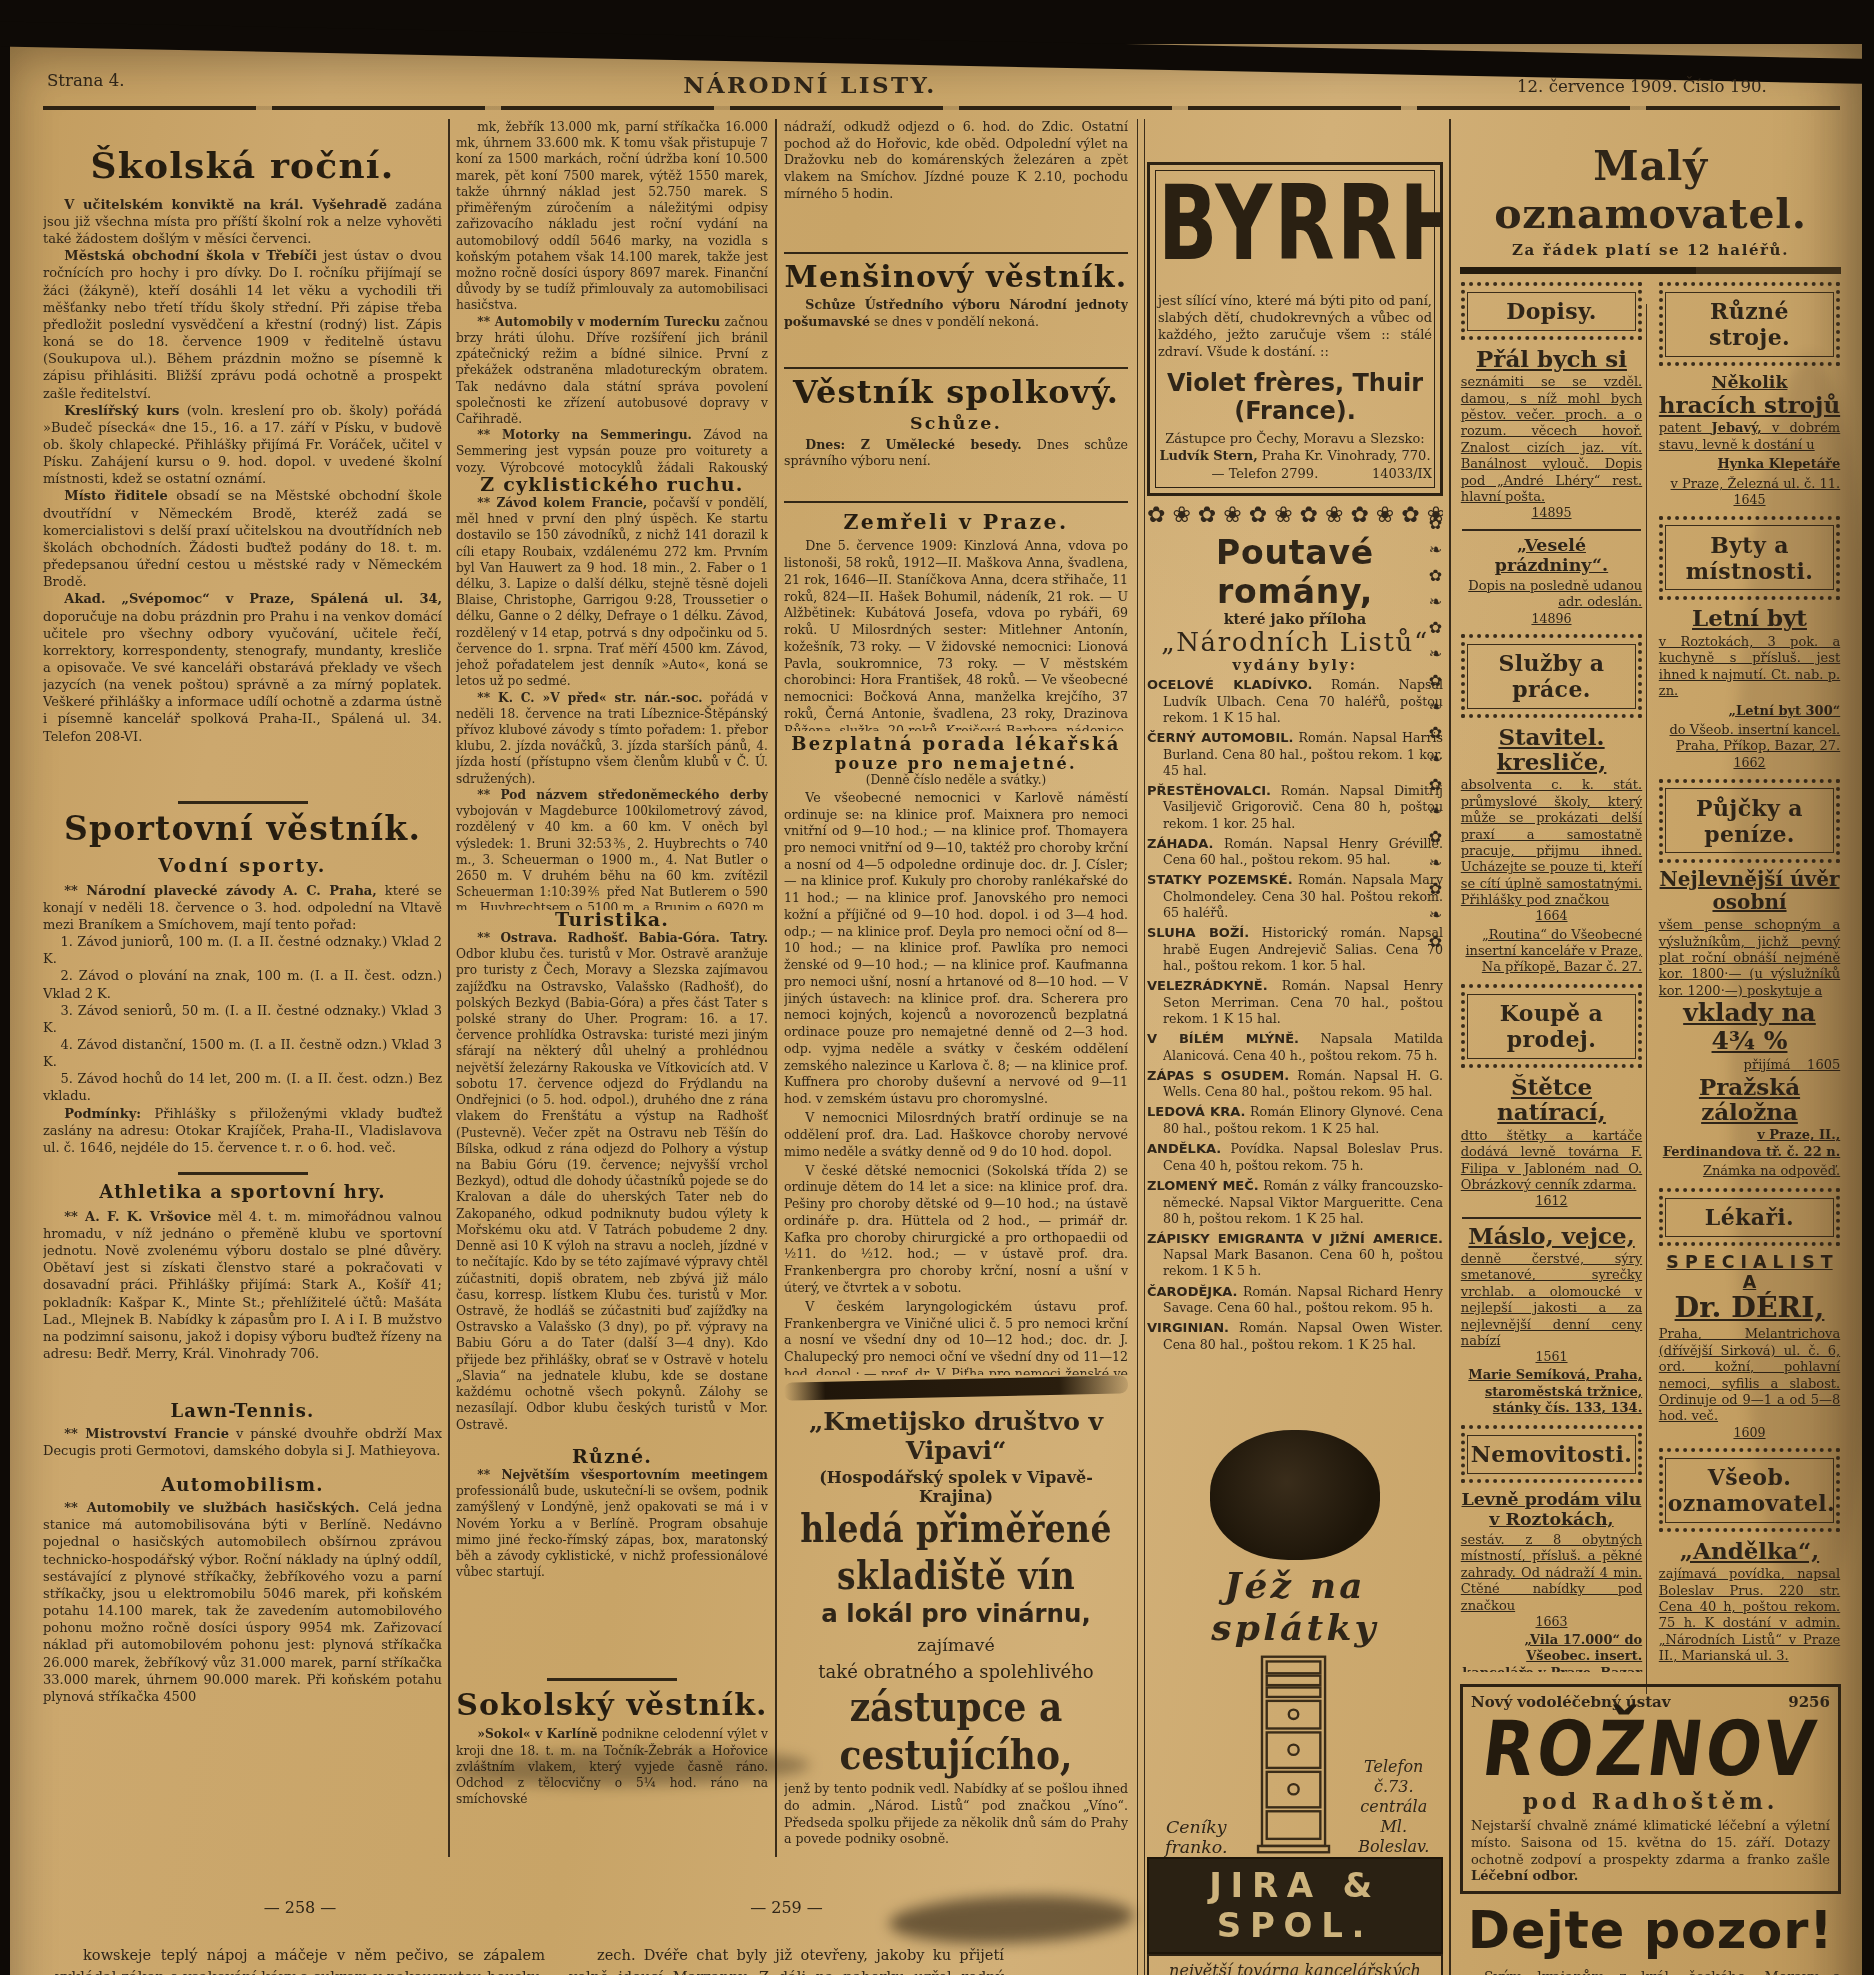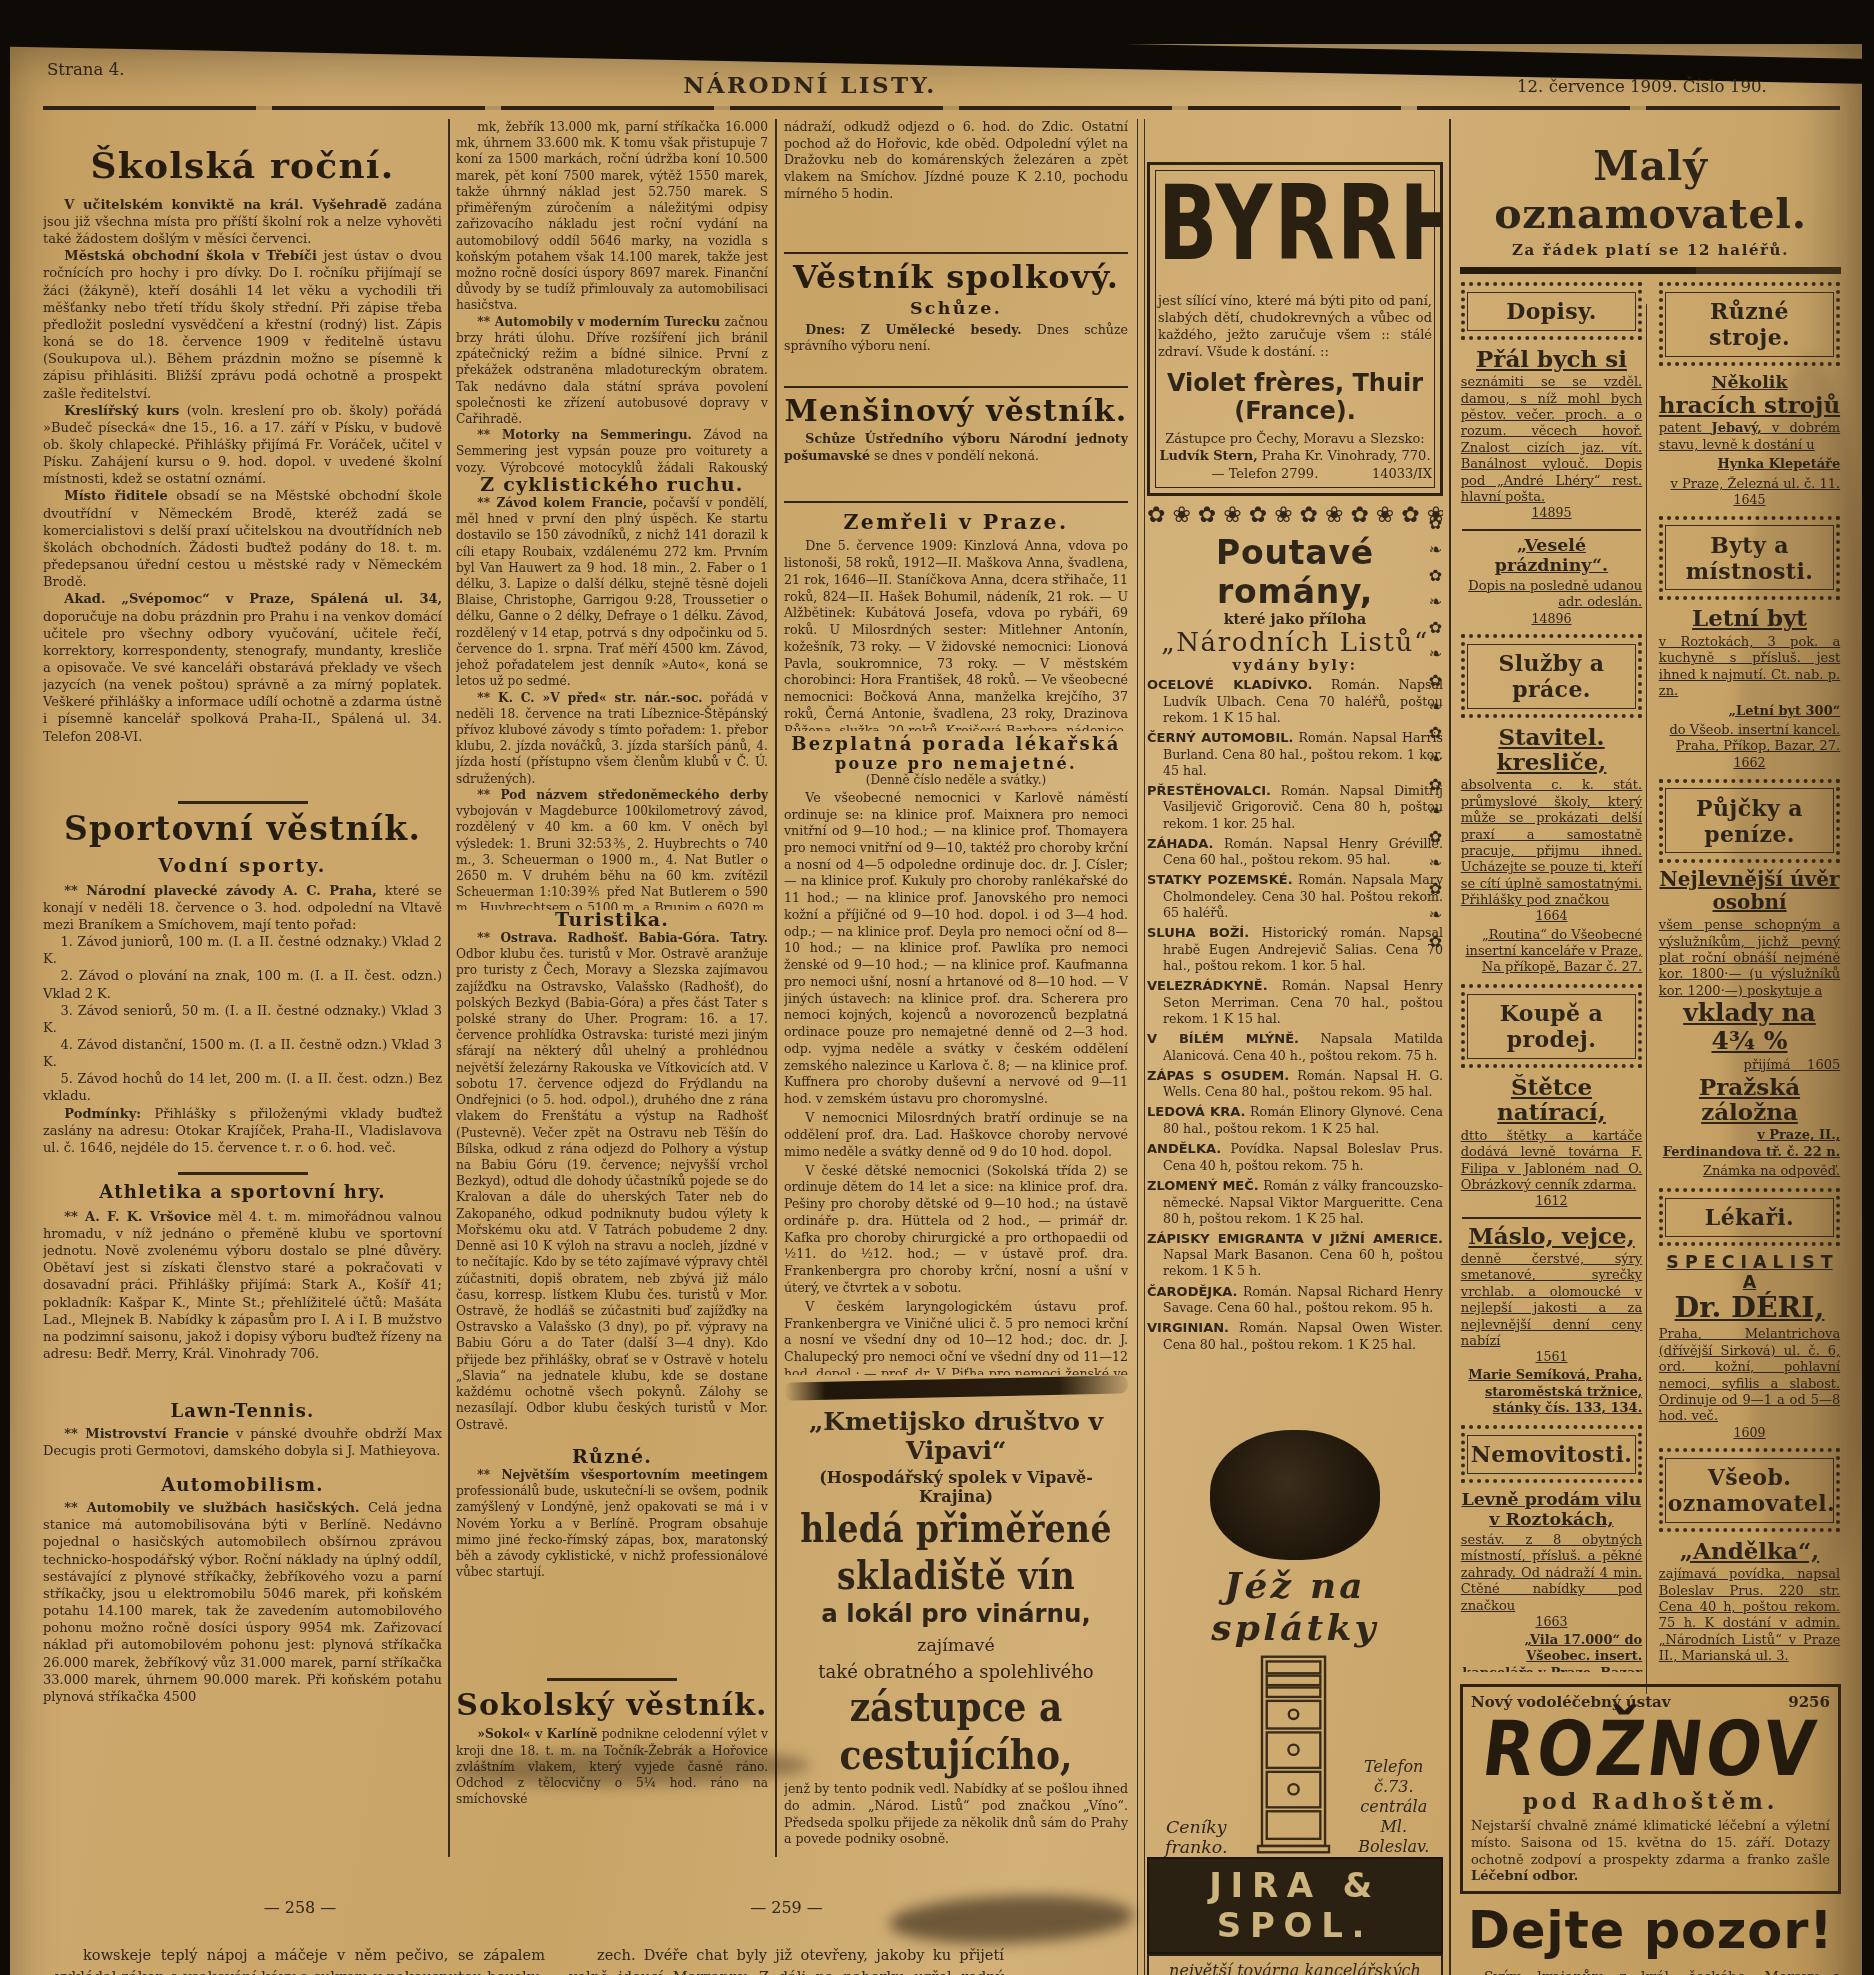--- a/index.html
+++ b/index.html
@@ -101,21 +101,21 @@
   .kmet p{font-size:12.6px;line-height:1.32;text-align:justify;margin-top:9.5px;}
   .vfloral{position:absolute;writing-mode:vertical-rl;font-size:16px;letter-spacing:7.1px;color:#32271a;}
 </style>
 </head>
 <body>
 
 <div class="stage">
   <div class="paper"></div>
   <div class="wedge-t"></div>
 
-  <div class="hdr" style="left:47px;top:60px;">Strana 4.</div>
+  <div class="hdr" style="left:47px;top:71px;">Strana 4.</div>
   <div class="hdr" style="left:632px;top:71px;width:356px;text-align:center;font-weight:bold;font-size:23px;letter-spacing:2.4px;">NÁRODNÍ LISTY.</div>
   <div class="hdr" style="left:1517px;top:77px;">12. července 1909.  Číslo 190.</div>
   <div class="hdr-rule" style="left:43px;top:106px;width:1797px;"></div>
 
   <div class="vrule" style="left:448px;top:119px;height:1738px;"></div>
   <div class="vrule" style="left:775px;top:119px;height:1738px;"></div>
   <div class="vrule dbl" style="left:1137px;top:119px;height:2078px;"></div>
   <div class="vrule" style="left:1449px;top:119px;height:2473px;"></div>
   <div class="vfloral" style="left:1426px;top:514px;height:901px;">✿❧✿❧✿❧✿❧✿❧✿❧✿❧✿❧✿</div>
   <div class="vrule" style="left:1646px;top:304px;height:1390px;width:1.2px;"></div>
@@ -202,30 +202,30 @@
 
       <p class="para" style="margin-top:5.5px;"><b class="lead">»Sokol« v Karlíně</b><span> podnikne celodenní výlet v kroji dne 18. t. m. na Točník-Žebrák a Hořovice zvláštním vlakem, který vyjede časně ráno. Odchod z tělocvičny o 5¼ hod. ráno na smíchovské</span></p>
         </div>
     </div>
   </div>
 
   <div class="col c3" style="left:784px;top:119px;width:344px;height:1738px;">
     <div class="sec" style="height:126px;">
       <p class="para" style="text-indent:0;">nádraží, odkudž odjezd o 6. hod. do Zdic. Ostatní pochod až do Hořovic, kde oběd. Odpolední výlet na Dražovku neb do komárenských železáren a zpět vlakem na Smíchov. Jízdné pouze K 2.10, pochodu mírného 5 hodin.</p>
     </div>
+    <div class="sec" style="height:115px;">
+      <div class="hline"></div>
+      <div class="h1" style="font-size:30px;">Menšinový věstník.</div>
+      <p class="para" style="margin-top:4.7px;"><b class="lead">Schůze Ústředního výboru Národní jednoty pošumavské</b><span> se dnes v pondělí nekoná.</span></p>
+    </div>
     <div class="sec" style="height:134px;">
       <div class="hline"></div>
       <div class="h1" style="font-size:32px;">Věstník spolkový.</div>
       <div class="h2" style="font-size:17.4px;margin-top:4px;">Schůze.</div>
       <p class="para" style="margin-top:3.2px;"><b class="lead">Dnes: Z Umělecké besedy.</b><span> Dnes schůze správního výboru není.</span></p>
-    </div>
-    <div class="sec" style="height:115px;">
-      <div class="hline"></div>
-      <div class="h1" style="font-size:30px;">Menšinový věstník.</div>
-      <p class="para" style="margin-top:4.7px;"><b class="lead">Schůze Ústředního výboru Národní jednoty pošumavské</b><span> se dnes v pondělí nekoná.</span></p>
     </div>
     <div class="sec" style="height:237px;">
       <div class="hline"></div>
       <div class="h2" style="font-size:20.5px;">Zemřeli v Praze.</div>
       <p class="para" style="margin-top:4.7px;">Dne 5. července 1909: Kinzlová Anna, vdova po listonoši, 58 roků, 1912—II. Maškova Anna, švadlena, 21 rok, 1646—II. Staníčkova Anna, dcera střihače, 11 roků, 824—II. Hašek Bohumil, nádeník, 21 rok. — U Alžbětinek: Kubátová Josefa, vdova po rybáři, 69 roků. U Milosrdných sester: Mitlehner Antonín, kožešník, 73 roky. — V židovské nemocnici: Lionová Pavla, soukromnice, 73 roky. — V městském chorobinci: Hora František, 48 roků. — Ve všeobecné nemocnici: Bočková Anna, manželka krejčího, 37 roků, Černá Antonie, švadlena, 23 roky, Drazinova Růžena, služka, 20 roků, Krejčová Barbora, nádenice, 52 roky, Lalmanová Anna, 48 roků, Patová Barbora, 20 roků.</p>
     </div>
     <div class="sec" style="height:644px;">
       <div class="h2" style="font-size:18px;margin-top:2.4px;">Bezplatná porada lékařská</div>
       <div class="h2" style="font-size:16px;">pouze pro nemajetné.</div>
       <div style="text-align:center;font-size:12px;">(Denně číslo neděle a svátky.)</div>

